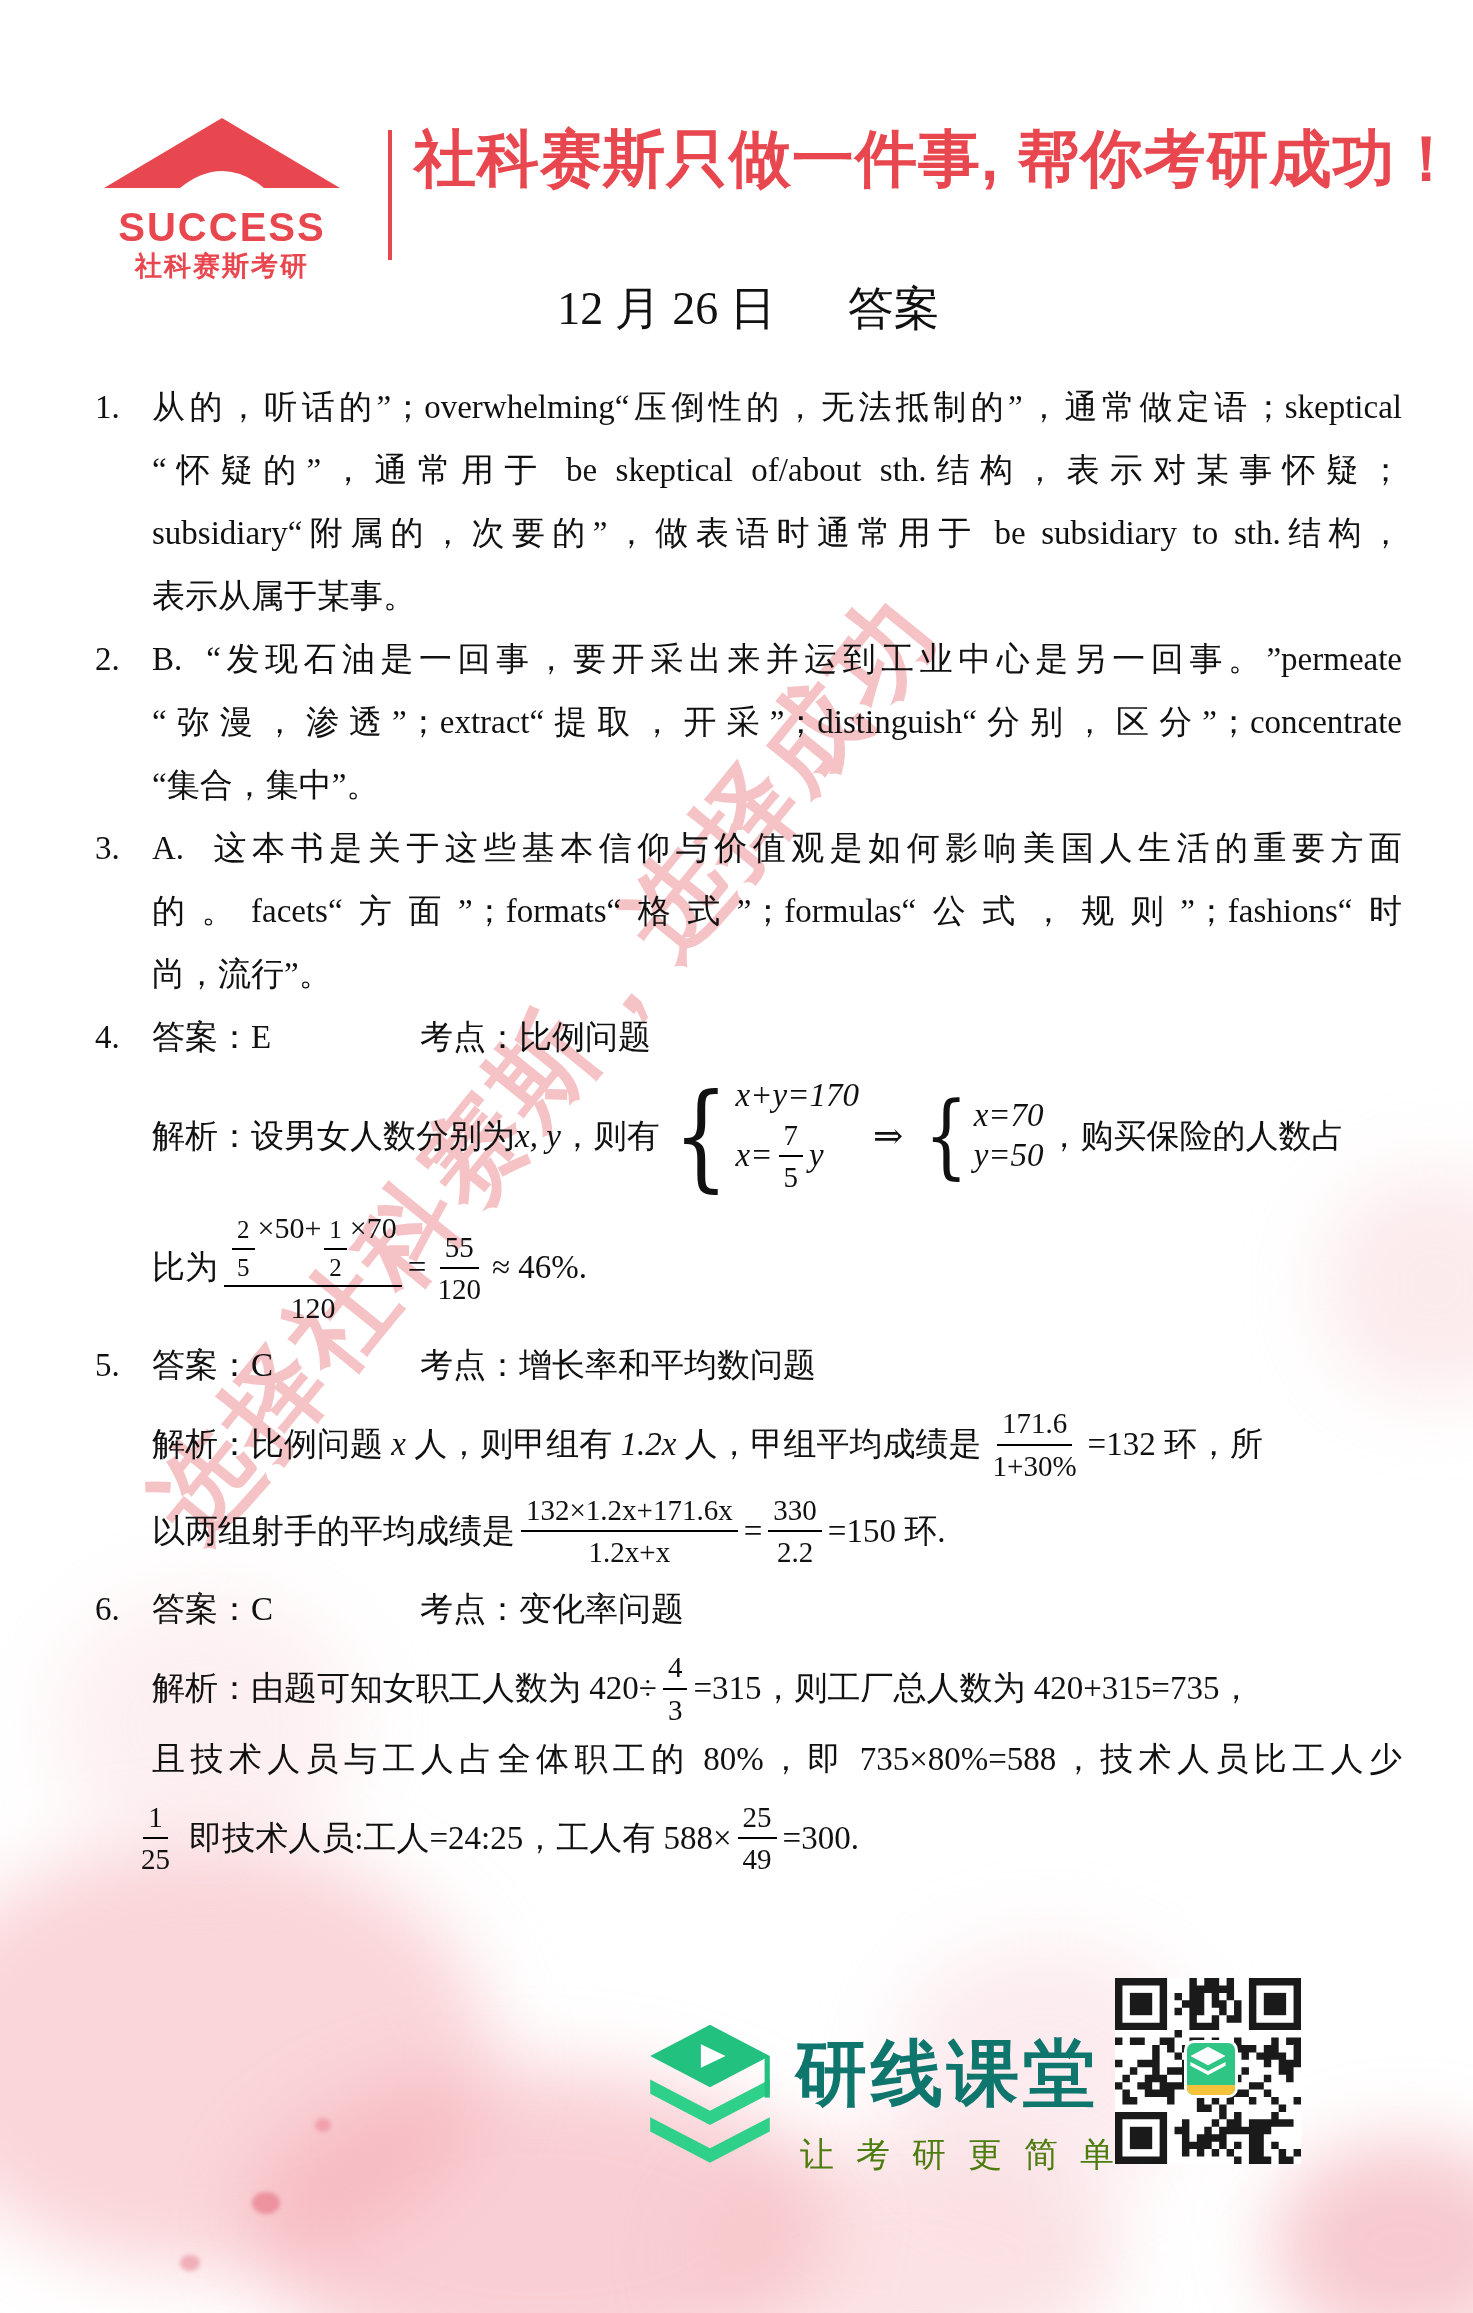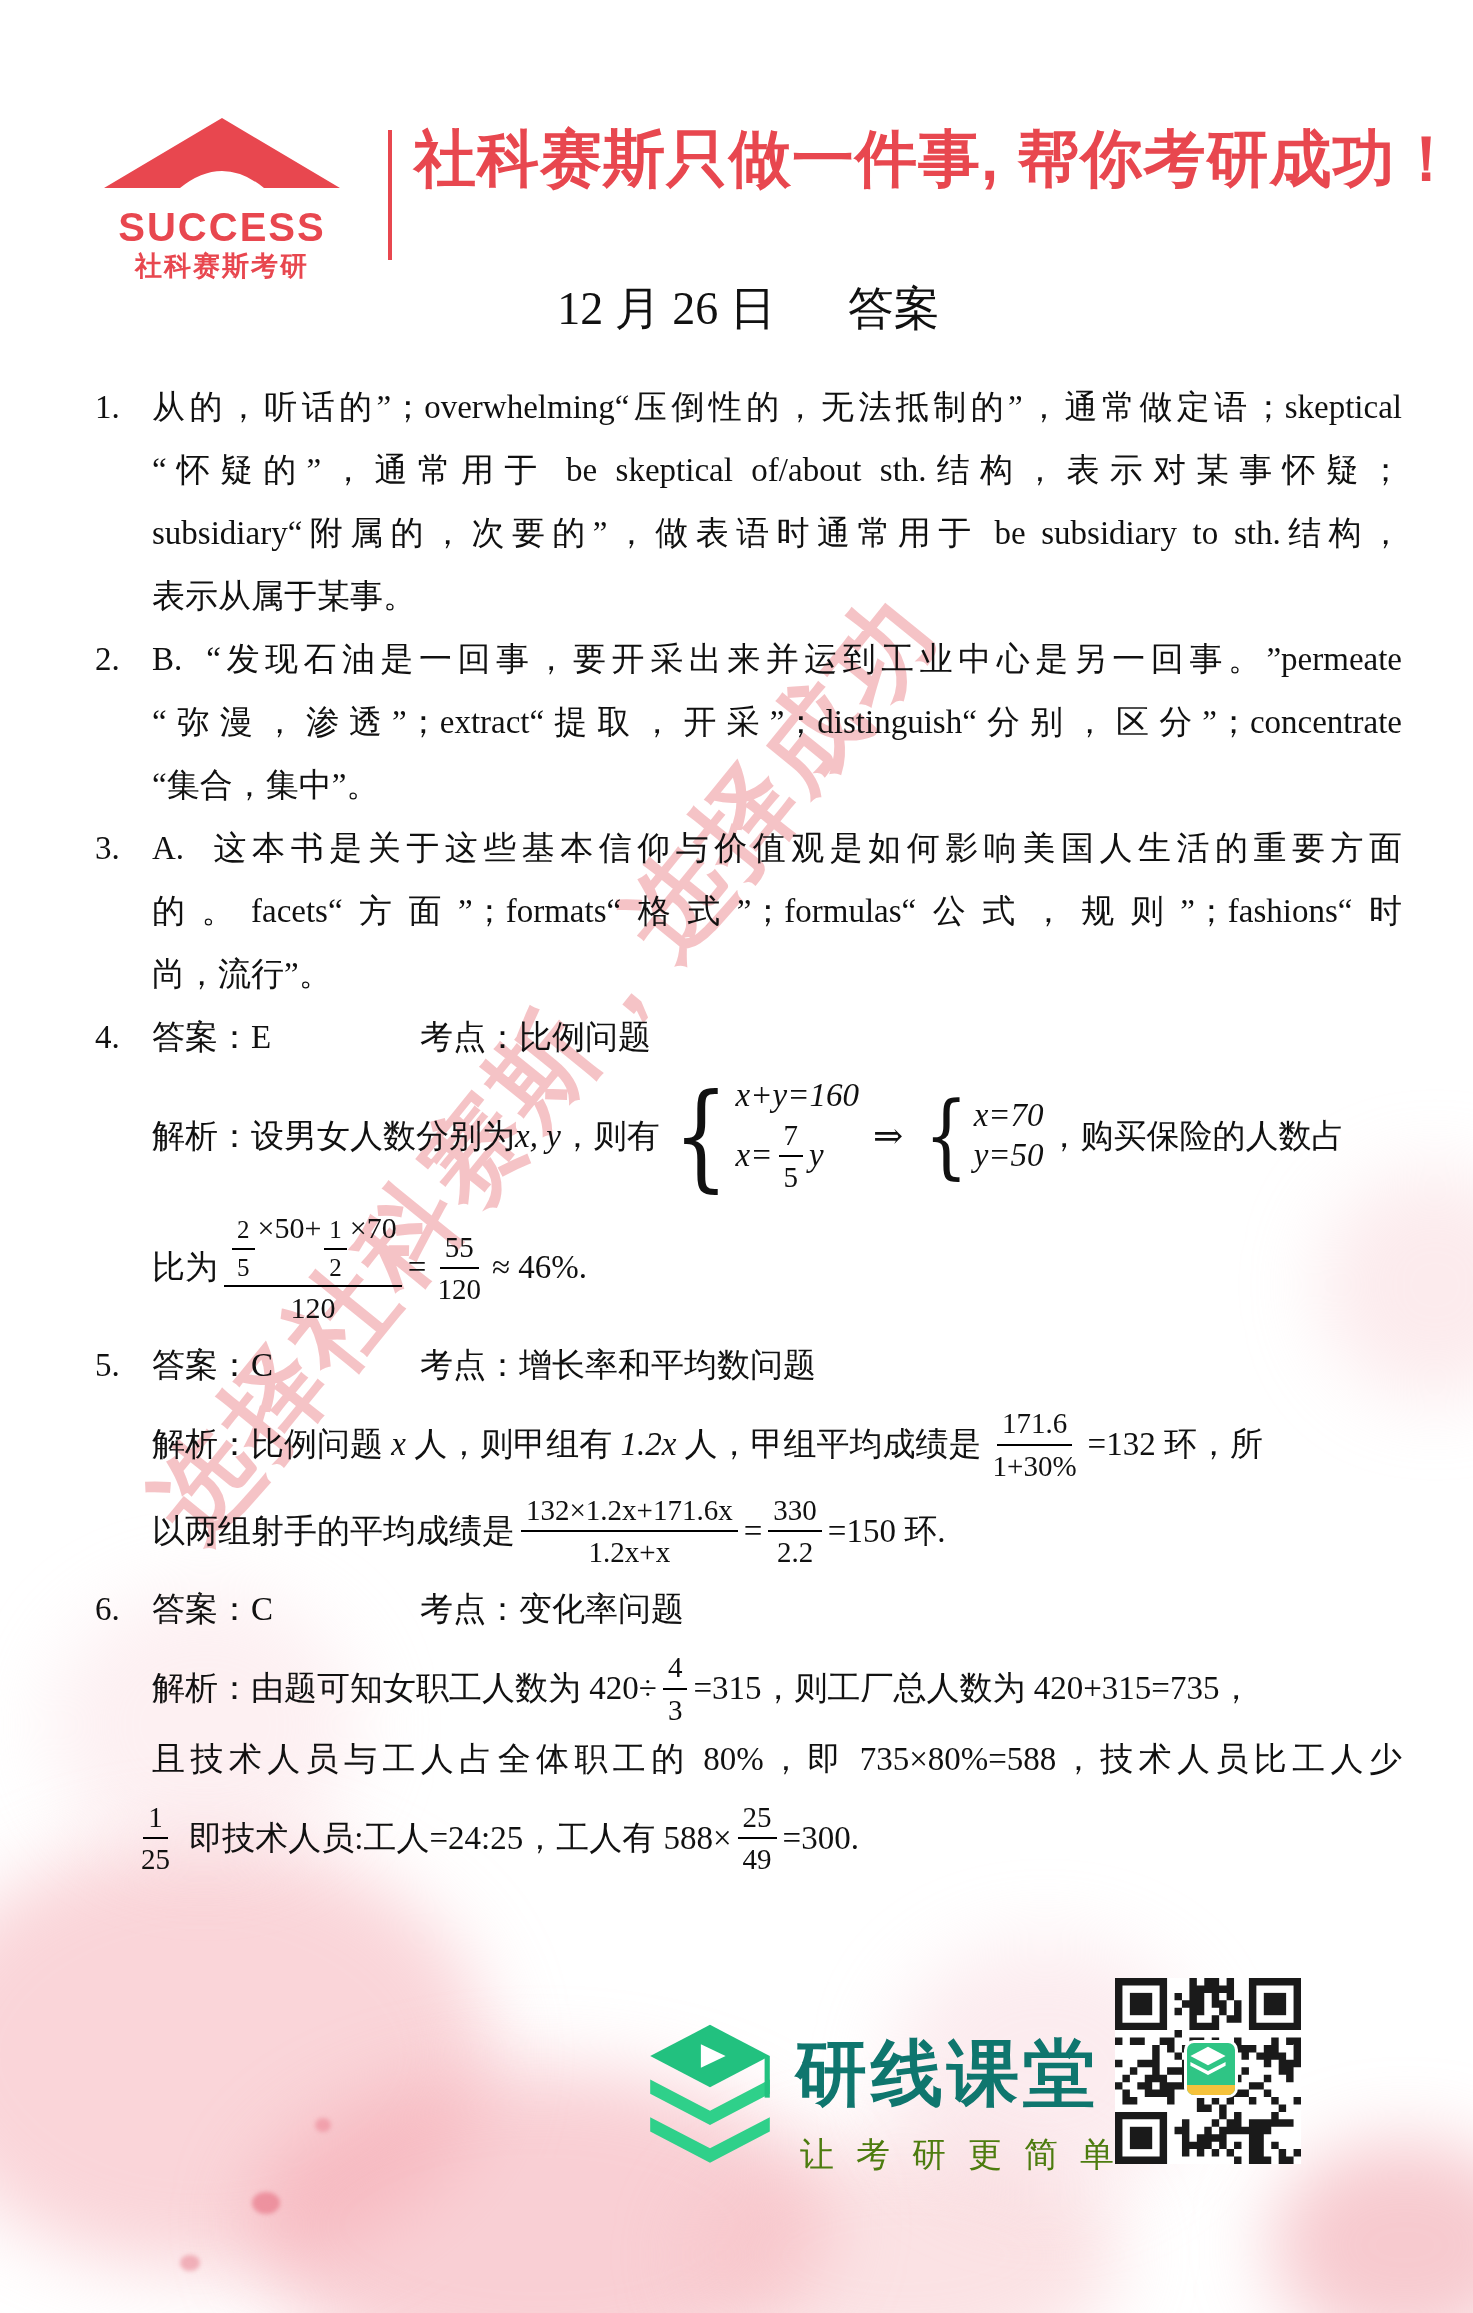--- a/index.html
+++ b/index.html
@@ -140,21 +140,21 @@
       <div class="line short">
         <span class="ans">答案：E</span><span>考点：比例问题</span>
       </div>
       <div class="mrow mt8">
         <span>解析：设男女人数分别为</span>
         <span class="mi">x, y</span>
         <span>，则有</span>
         <span class="cases">
           <span class="brace">{</span>
           <span class="crows">
-            <span class="crow mi">x+y=160</span>
+            <span class="crow mi">x+y=170</span>
             <span class="crow">
               <span class="mi">x=</span>
               <span class="fr"><span class="n">7</span><span class="d">5</span></span>
               <span class="mi">y</span>
             </span>
           </span>
         </span>
         <span class="arrow">⇒</span>
         <span class="cases small">
           <span class="brace">{</span>

